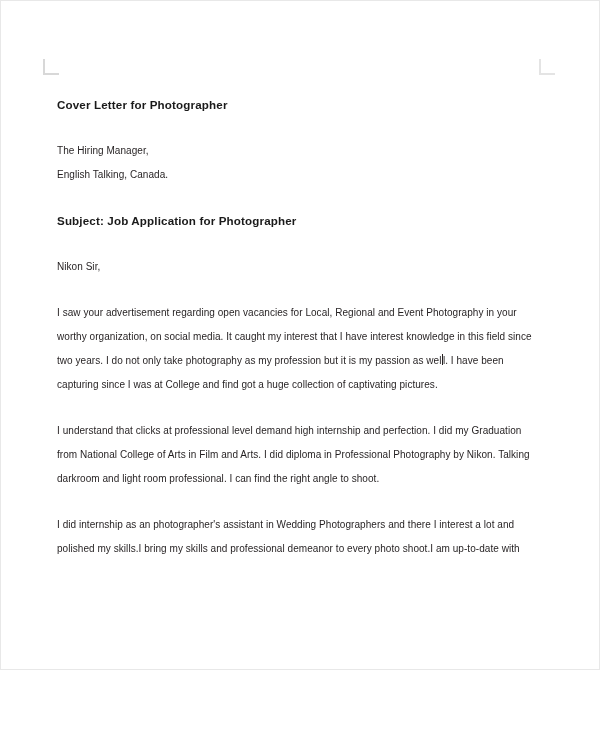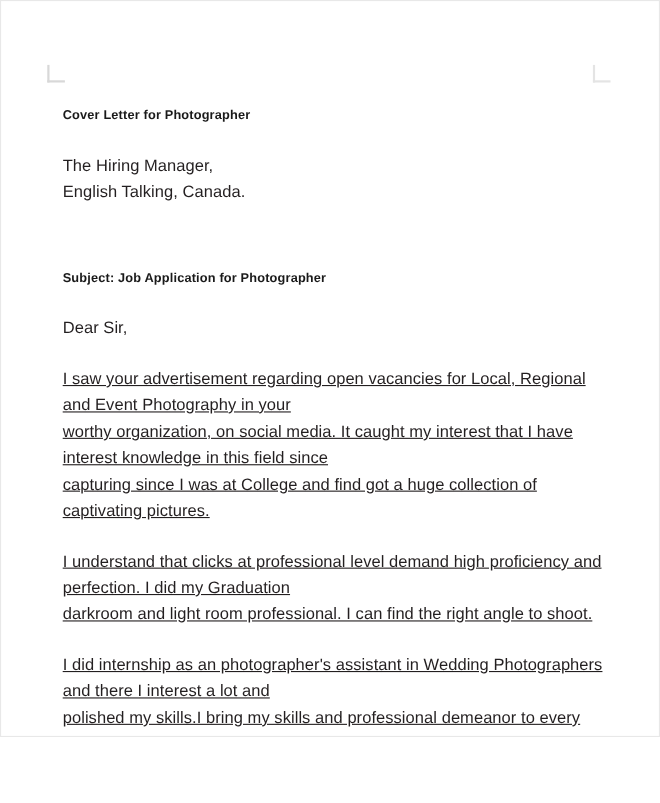--- a/index.html
+++ b/index.html
@@ -38,44 +38,43 @@
     border-left: 2px solid #e4e4e4;
     border-bottom: 2px solid #e4e4e4;
   }
   .doc-body {
     position: absolute;
     left: 56px;
     top: 92px;
     width: 502px;
   }
   .line {
-    font-size: 15px;
+    font-size: 10px;
     line-height: 24px;
     color: #231f20;
     letter-spacing: 0.05px;
     white-space: nowrap;
   }
   .title {
     font-size: 11.6px;
     line-height: 24px;
     font-weight: bold;
     color: #1a1a1a;
     letter-spacing: 0.15px;
   }
   .subject {
     font-size: 11.6px;
     line-height: 24px;
     font-weight: bold;
     color: #1a1a1a;
     letter-spacing: 0.15px;
-    margin-top: 32px;
   }
   .gap-md { height: 22px; }
   .gap-lg { height: 22px; }
-  .para .line { white-space: normal; text-decoration: underline; }
+  .para .line { white-space: normal; }
   .caret {
     display: inline-block;
     width: 1px;
     height: 11px;
     background: #231f20;
     vertical-align: -1px;
     margin: 0 0.2px;
   }
 </style>
 </head>
@@ -94,34 +93,36 @@
 
     <div class="line">The Hiring Manager,</div>
     <div class="line">English Talking, Canada.</div>
 
     <div class="gap-md"></div>
 
     <div class="subject">Subject: Job Application for Photographer</div>
 
     <div class="gap-md"></div>
 
-    <div class="line">Dear Sir,</div>
+    <div class="line">Nikon Sir,</div>
 
     <div class="gap-md"></div>
 
     <div class="para">
       <div class="line">I saw your advertisement regarding open vacancies for Local, Regional and Event Photography in your</div>
       <div class="line">worthy organization, on social media. It caught my interest that I have interest knowledge in this field since</div>
+      <div class="line"><span>two years. I do not only take photography as my profession but it is my passion as wel</span><span class="caret"></span><span>l. I have been</span></div>
       <div class="line">capturing since I was at College and find got a huge collection of captivating pictures.</div>
     </div>
 
     <div class="gap-lg"></div>
 
     <div class="para">
-      <div class="line">I understand that clicks at professional level demand high proficiency and perfection. I did my Graduation</div>
+      <div class="line">I understand that clicks at professional level demand high internship and perfection. I did my Graduation</div>
+      <div class="line">from National College of Arts in Film and Arts. I did diploma in Professional Photography by Nikon. Talking</div>
       <div class="line">darkroom and light room professional. I can find the right angle to shoot.</div>
     </div>
 
     <div class="gap-lg"></div>
 
     <div class="para">
       <div class="line">I did internship as an photographer's assistant in Wedding Photographers and there I interest a lot and</div>
       <div class="line">polished my skills.I bring my skills and professional demeanor to every photo shoot.I am up-to-date with</div>
 
     </div>

